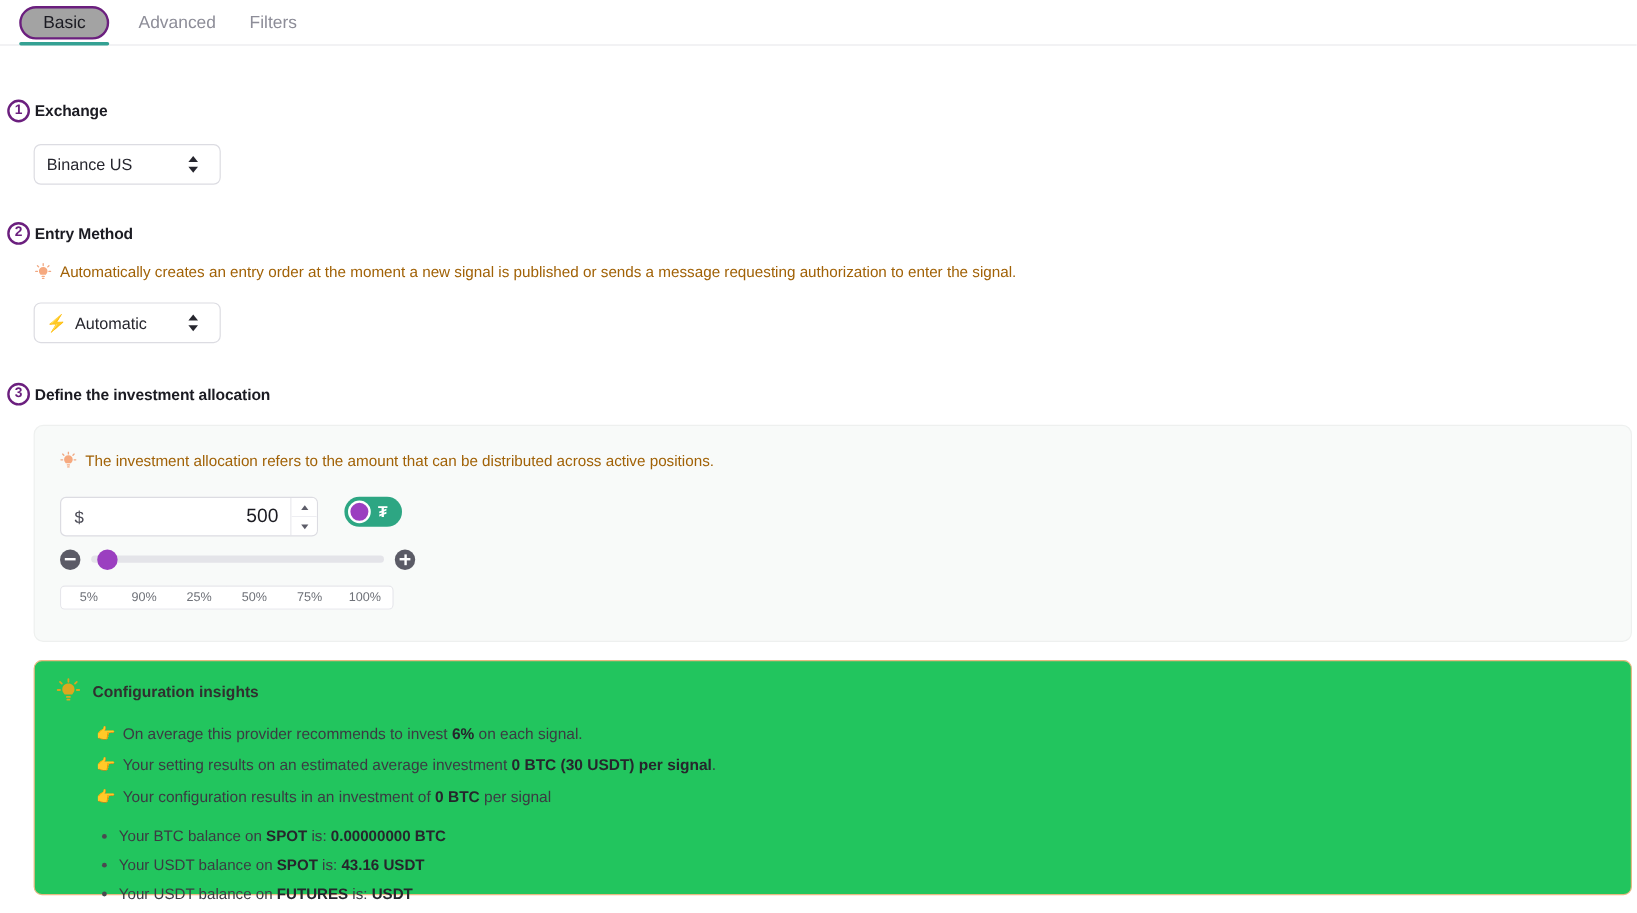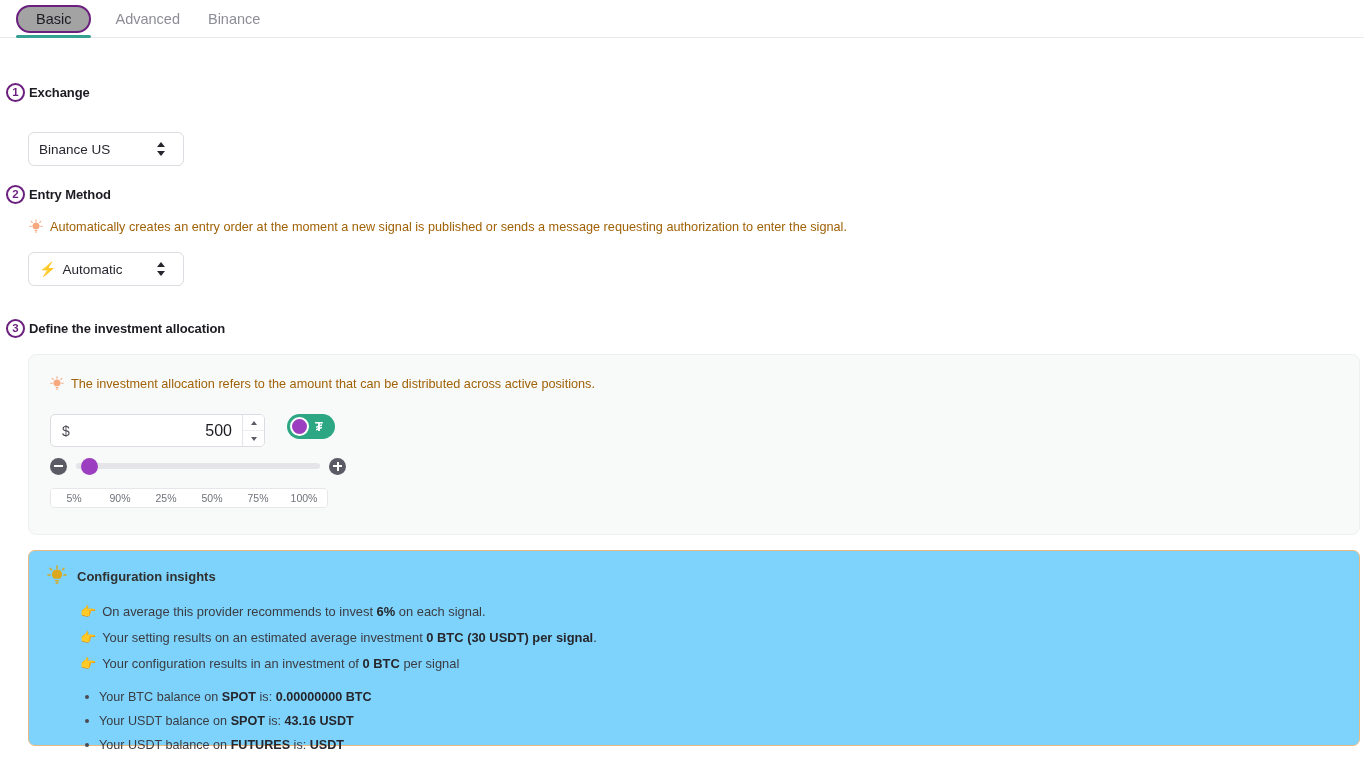--- a/index.html
+++ b/index.html
@@ -299,21 +299,21 @@
     background: #fff;
   }
 
   
   .insights {
     position: absolute;
     left: 28px;
     top: 550px;
     width: 1332px;
     height: 196px;
-    background: #7dd3fc;
+    background: #22c55e;
     border: 1px solid #e8b983;
     border-radius: 7px;
     padding: 14px 18px 0 18px;
   }
   .ins-head {
     display: flex;
     align-items: center;
     gap: 10px;
   }
   .ins-title {
@@ -359,32 +359,32 @@
 
 <div class="tabbar">
   <div class="tabs">
     <div class="tab active">
       <span>Basic</span>
     </div>
     <div class="tab">
       <span>Advanced</span>
     </div>
     <div class="tab">
-      <span>Binance</span>
+      <span>Filters</span>
     </div>
   </div>
   <div class="tab-underline"></div>
 </div>
 
 <div class="step" style="position:absolute; left:6px; top:83px;">
   <div class="badge">1</div>
   <div class="step-title">Exchange</div>
 </div>
 
-<div class="select" style="position:absolute; left:28px; top:132px;justify-content:space-between;">
+<div class="select" style="position:absolute; left:28px; top:120px;justify-content:space-between;">
   <span class="sel-label">
     <span>Binance US</span>
   </span>
   <span class="spin-glyph"></span>
 </div>
 
 <div class="step" style="position:absolute; left:6px; top:185px;">
   <div class="badge">2</div>
   <div class="step-title">Entry Method</div>
 </div>

